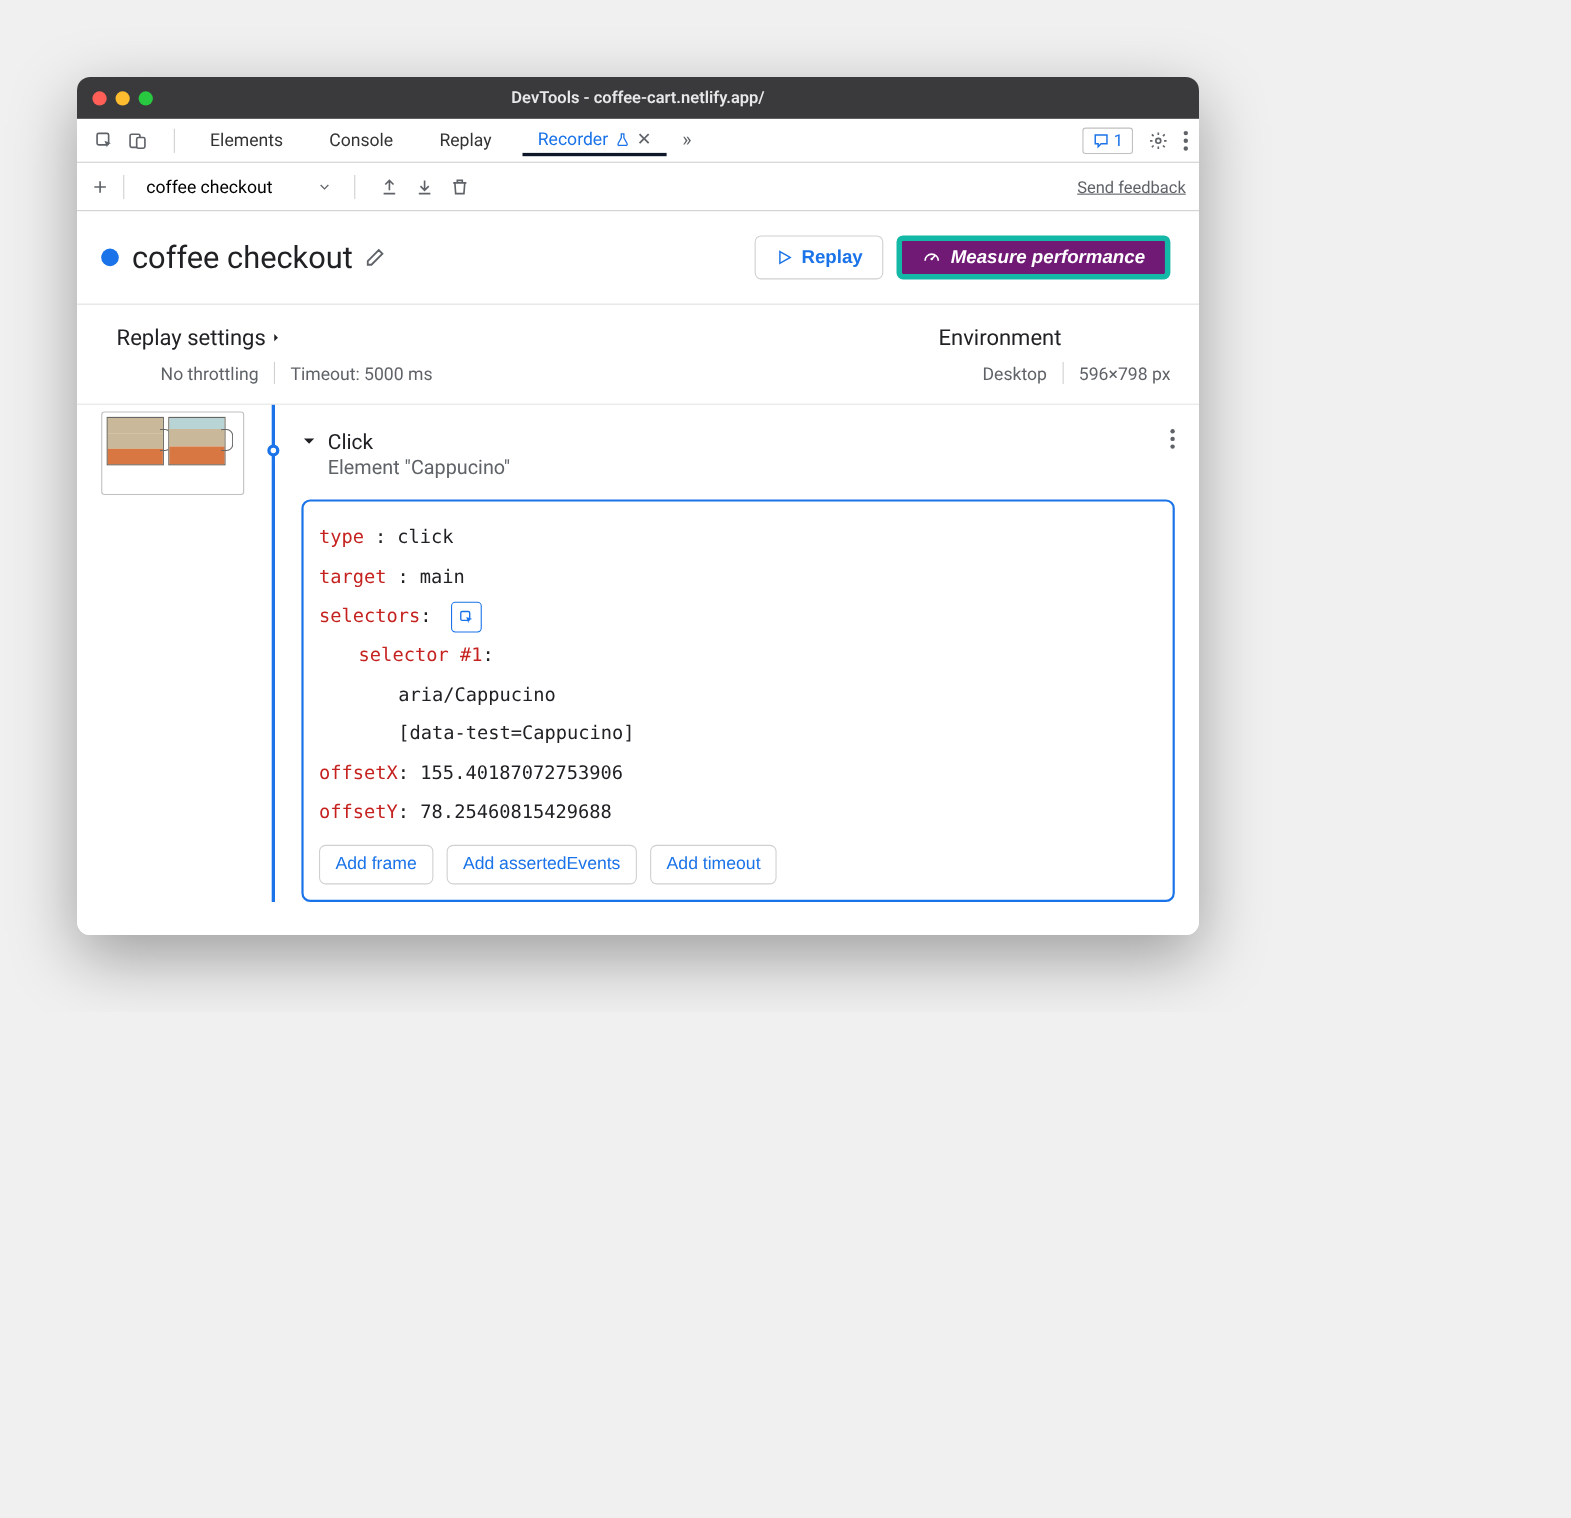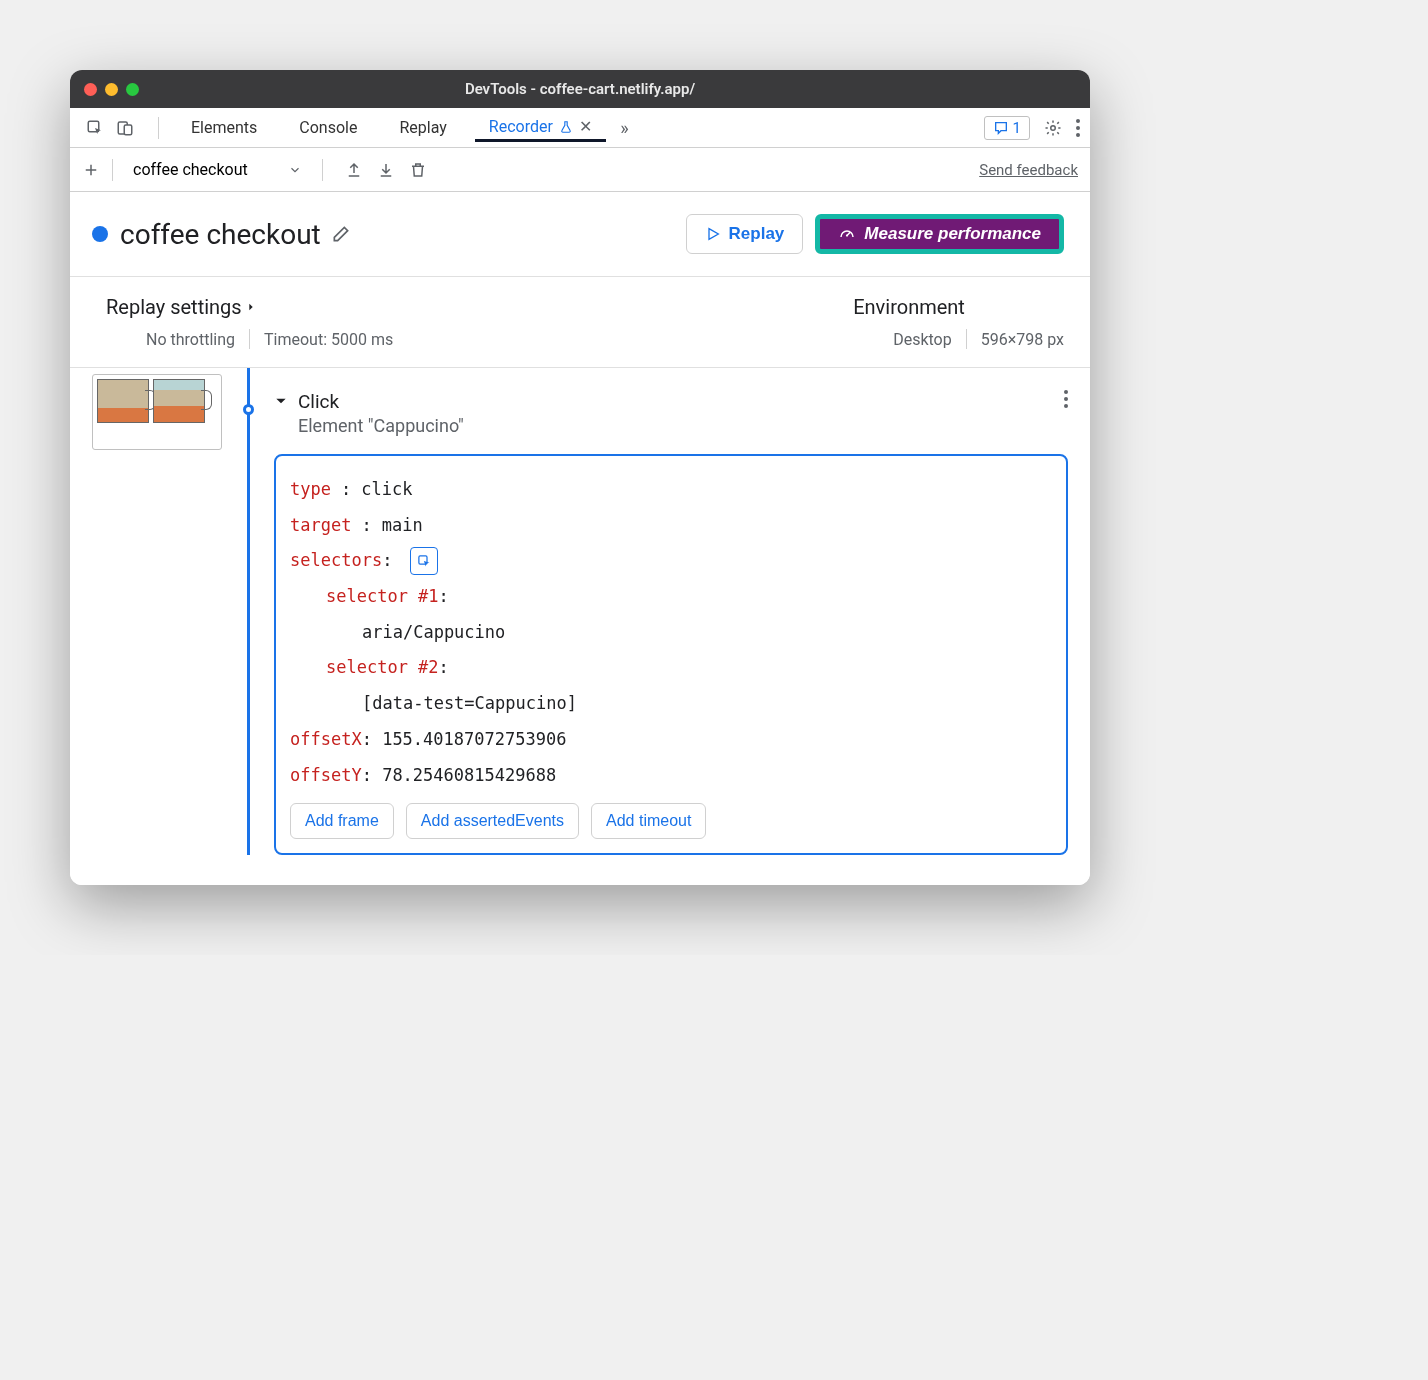--- a/index.html
+++ b/index.html
@@ -333,21 +333,20 @@
           <span><span class="key">selectors</span>:</span>
           <span class="selector-btn">
             <svg viewBox="0 0 24 24">
                 <rect x="3" y="3" width="13" height="13" rx="2"></rect>
                 <path d="M11 11 L20 14 L15 15 L14 20 Z" fill="#1a73e8" stroke="none"></path>
               </svg>
           </span>
         </div>
         <div class="indent1"><span class="key">selector #1</span>:</div>
         <div class="indent2">aria/Cappucino</div>
-        <div class="indent1"><span class="key">selector #2</span>:</div>
         <div class="indent2">[data-test=Cappucino]</div>
         <div><span class="key">offsetX</span>: <span>155.40187072753906</span></div>
         <div><span class="key">offsetY</span>: <span>78.25460815429688</span></div>
         <div class="action-buttons">
           <button class="btn-sm">Add frame</button>
           <button class="btn-sm">Add assertedEvents</button>
           <button class="btn-sm">Add timeout</button>
         </div>
       </div>
     </div>

